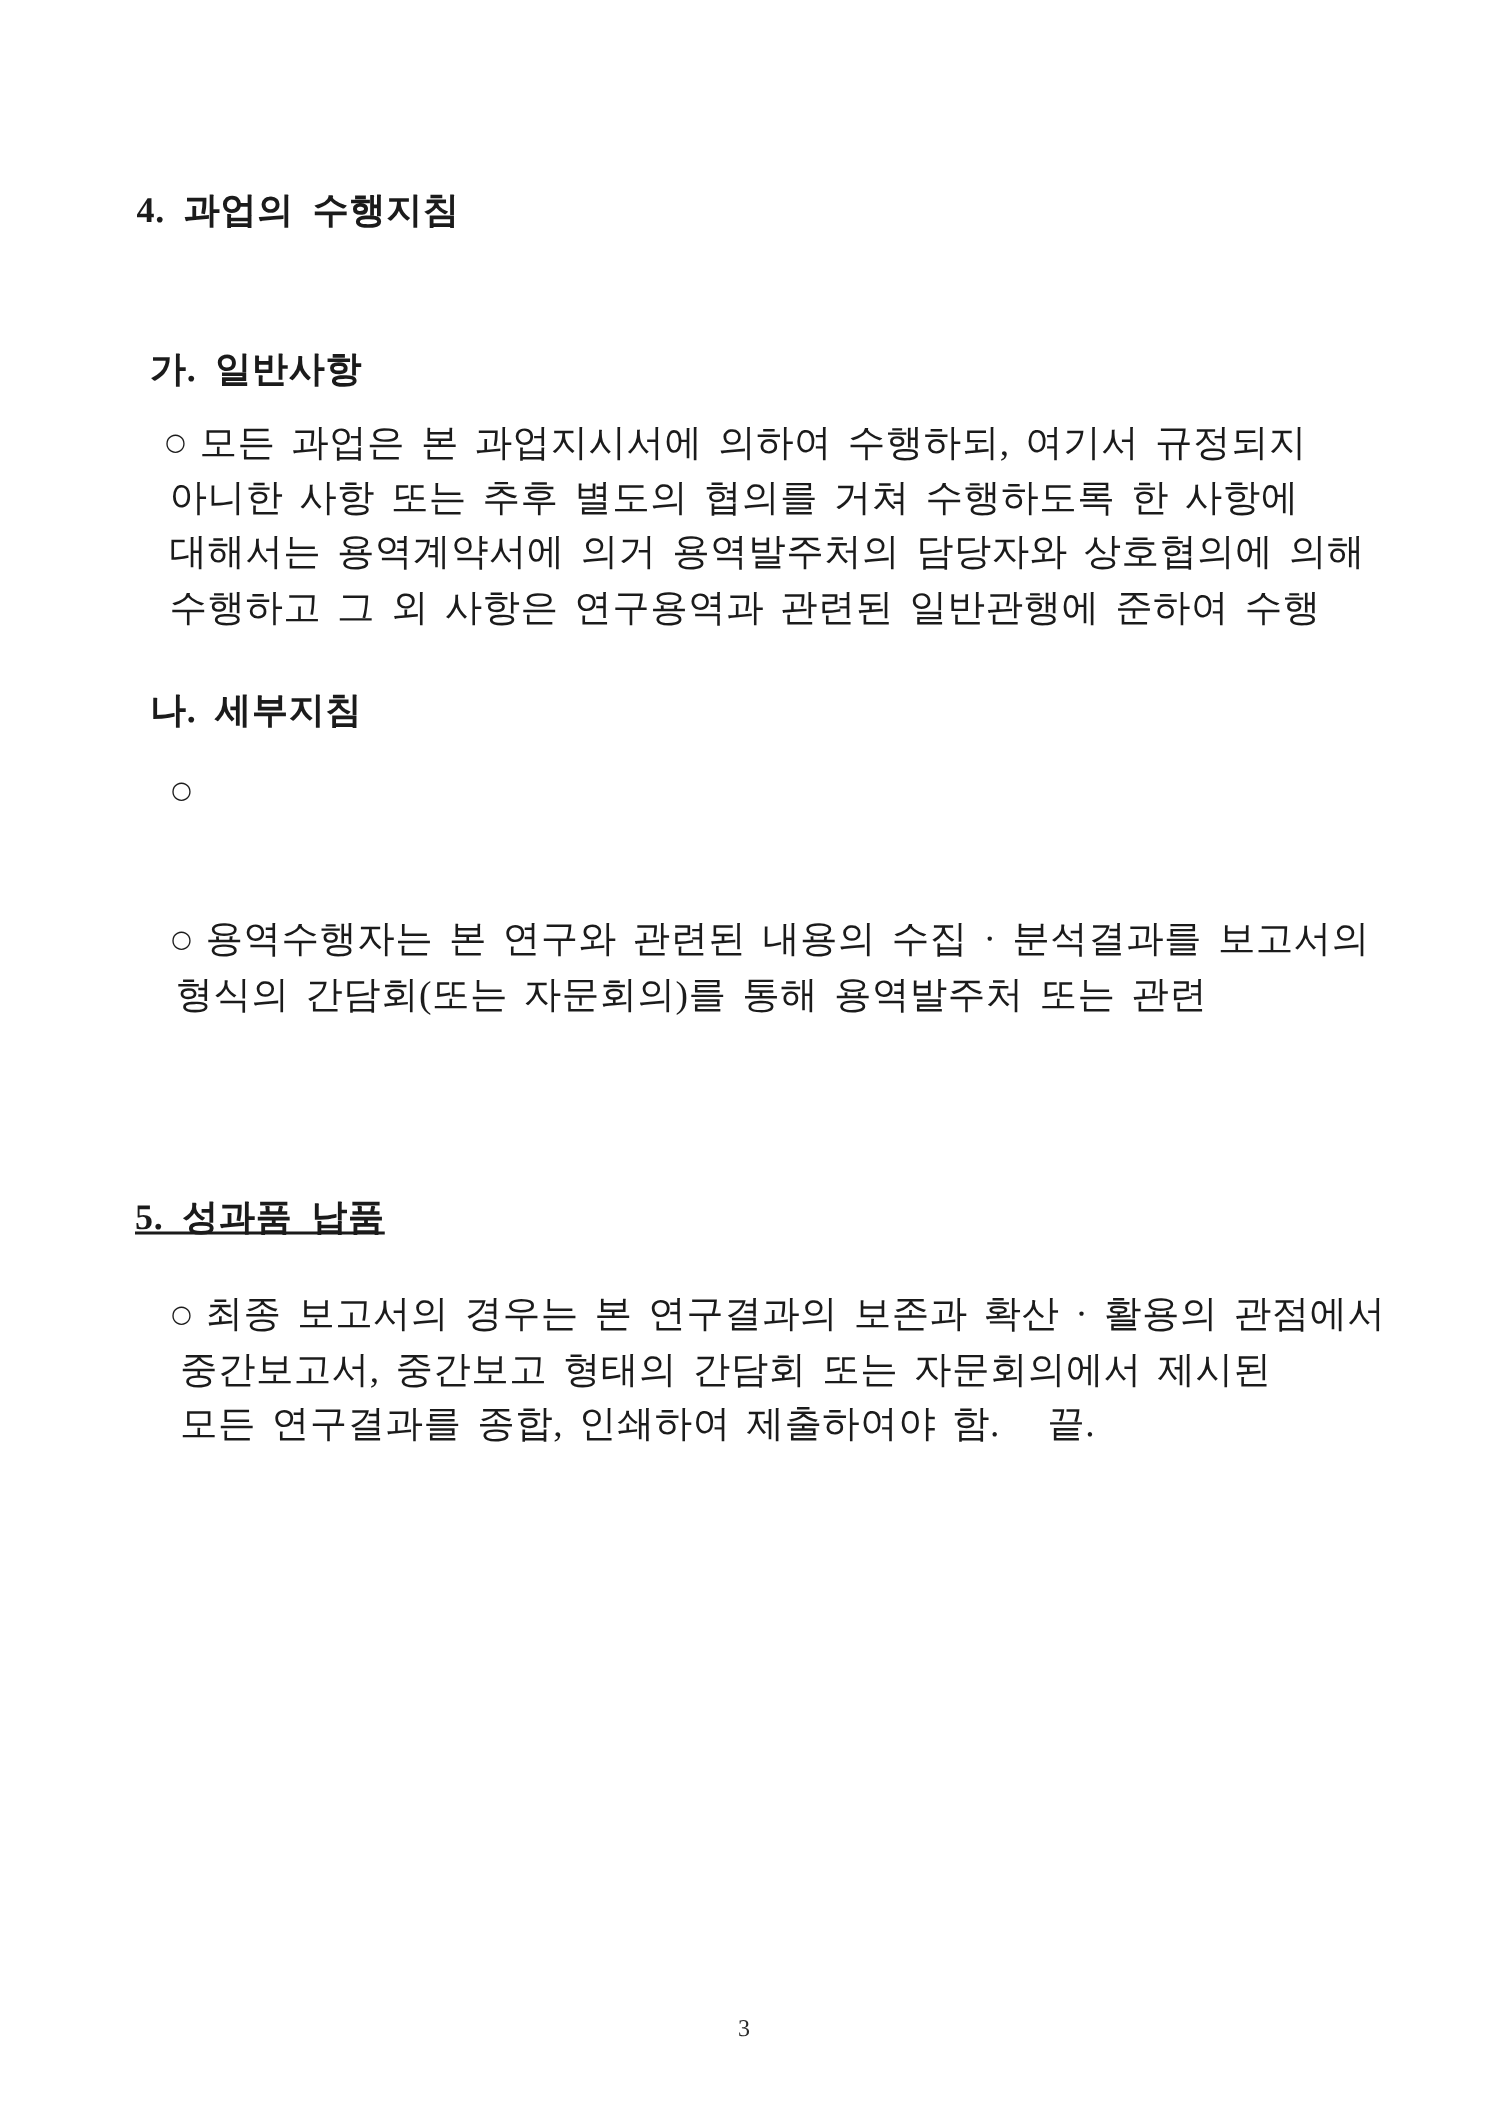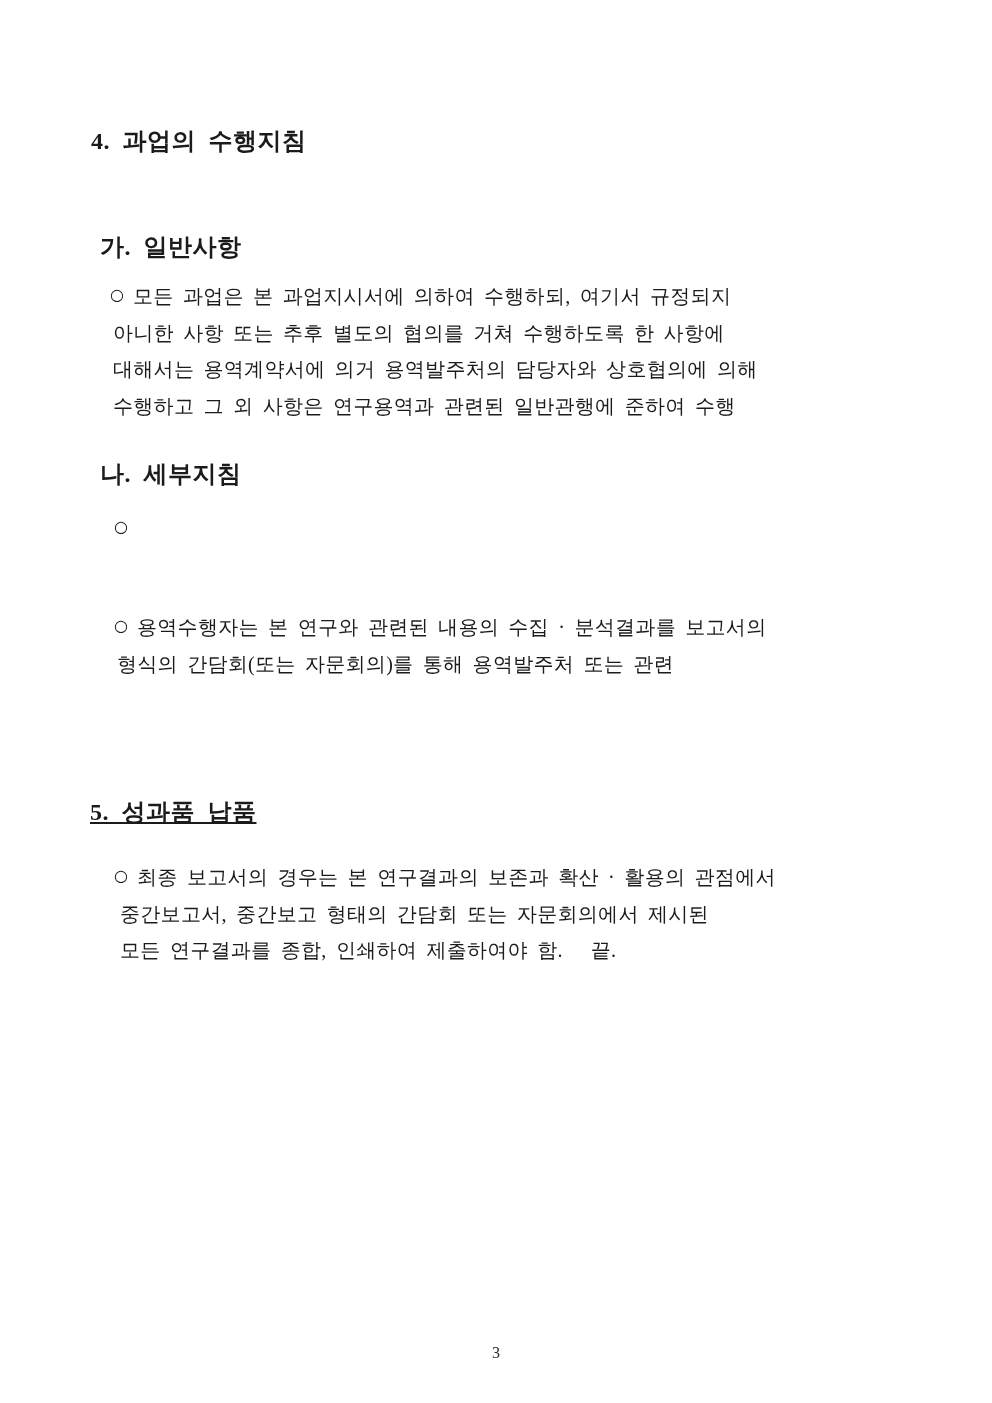--- a/index.html
+++ b/index.html
@@ -24,21 +24,21 @@
     line-height: 30px;
     letter-spacing: 0.5px;
     word-spacing: 6px;
     white-space: pre;
   }
   .para {
     position: absolute;
     width: 810px;
   }
   .line {
-    font-size: 20px;
+    font-size: 25px;
     line-height: 36.6px;
     height: 36.6px;
     letter-spacing: 0.3px;
     word-spacing: 4px;
     white-space: pre;
   }
   .line.first { padding-left: 23px; }
   .line.cont  { padding-left: 3px;  }
   .para .bullet {
     position: absolute;

